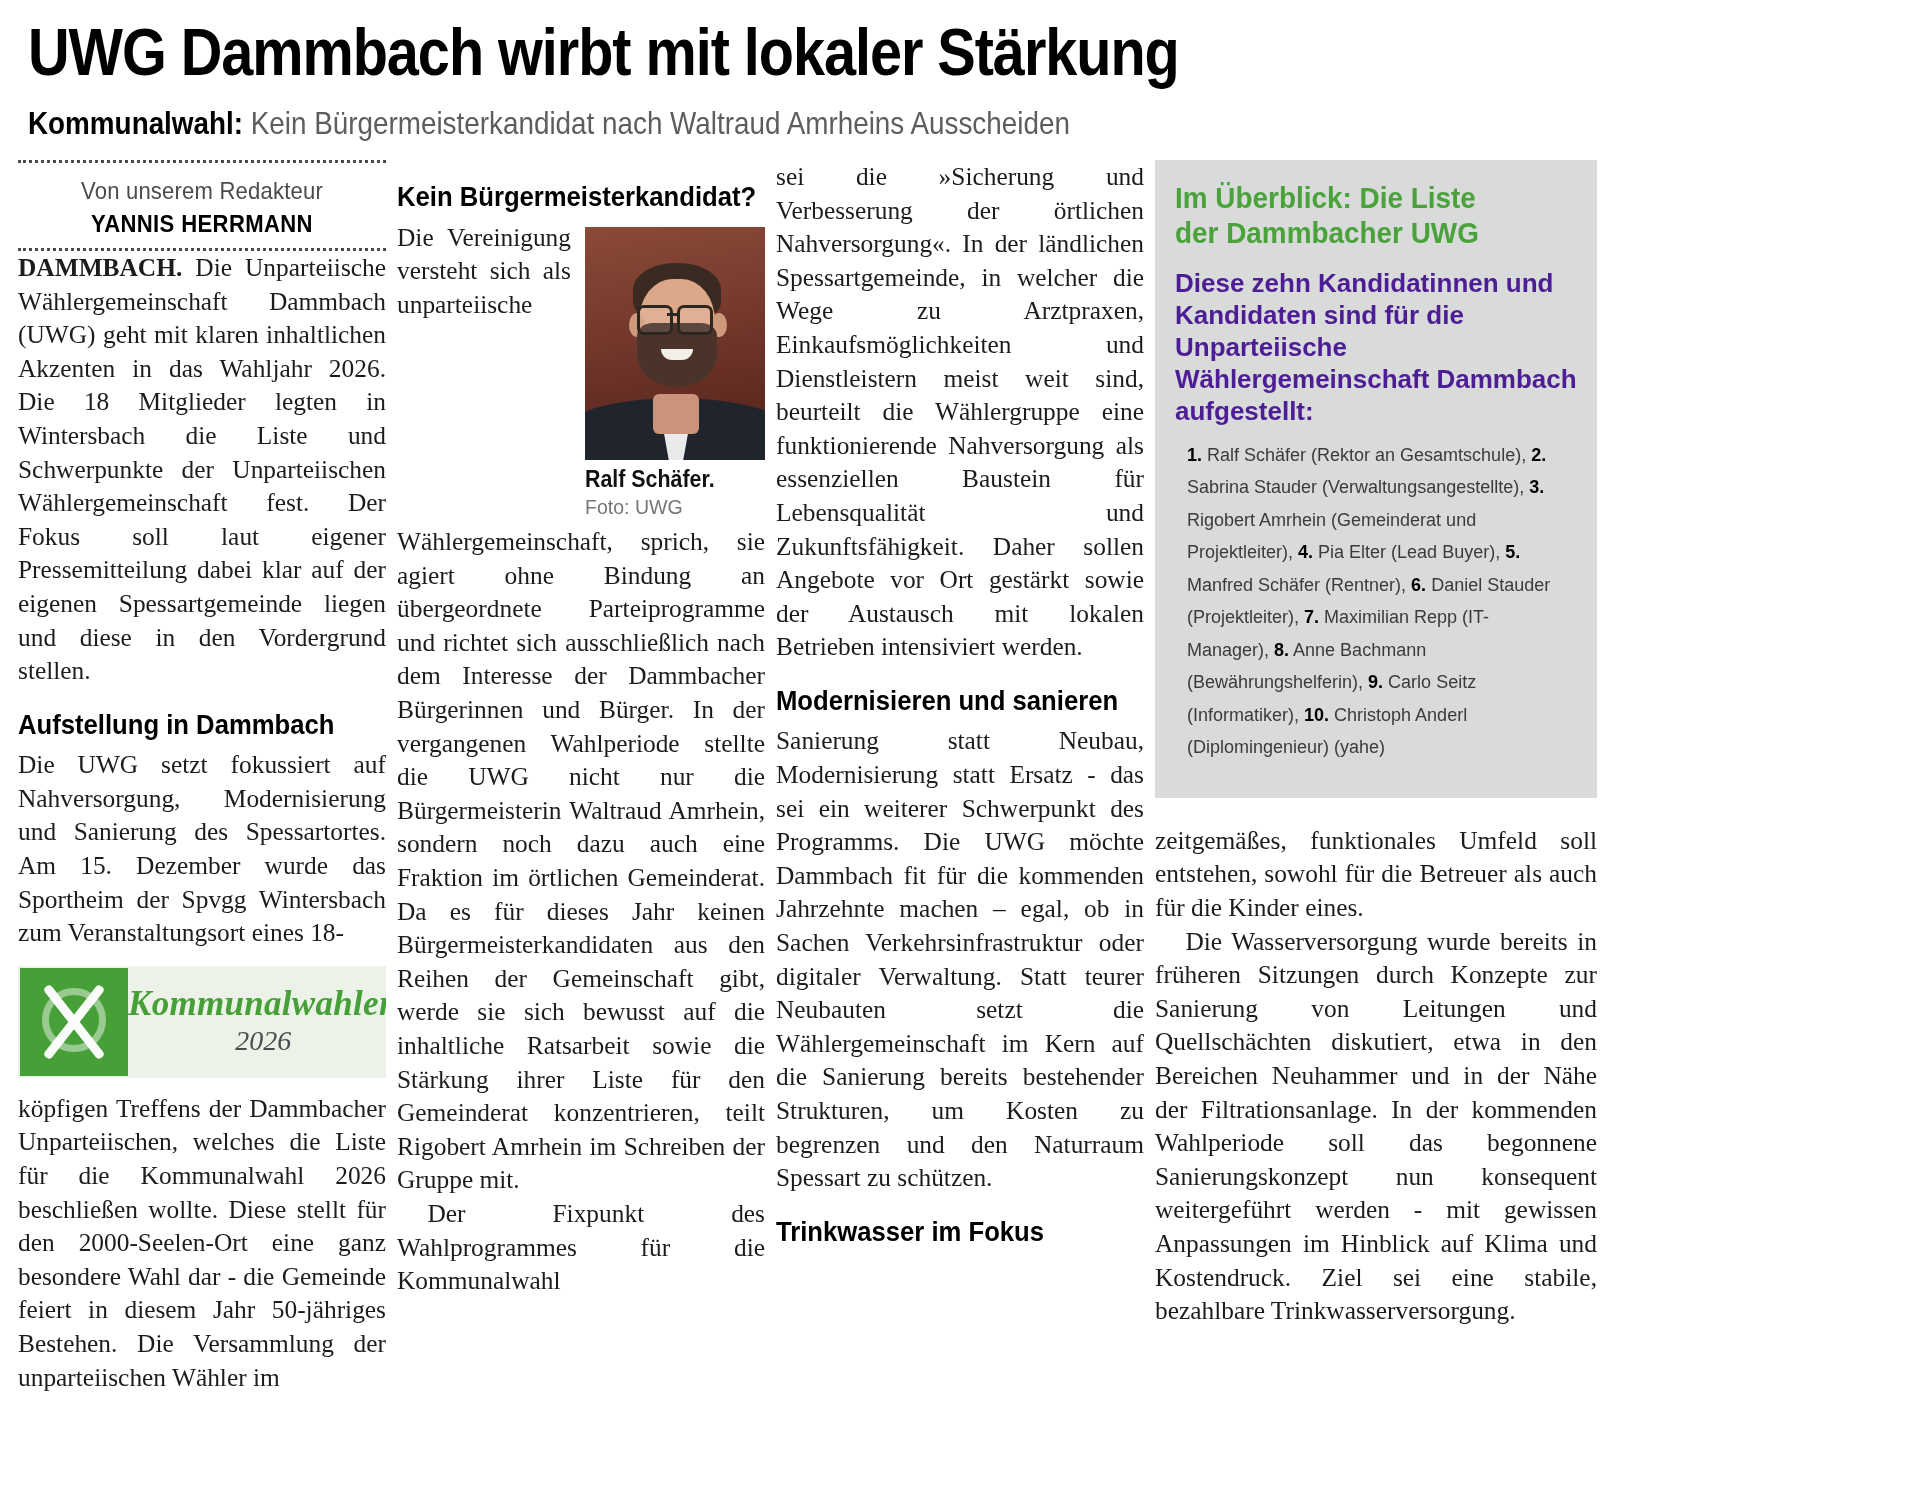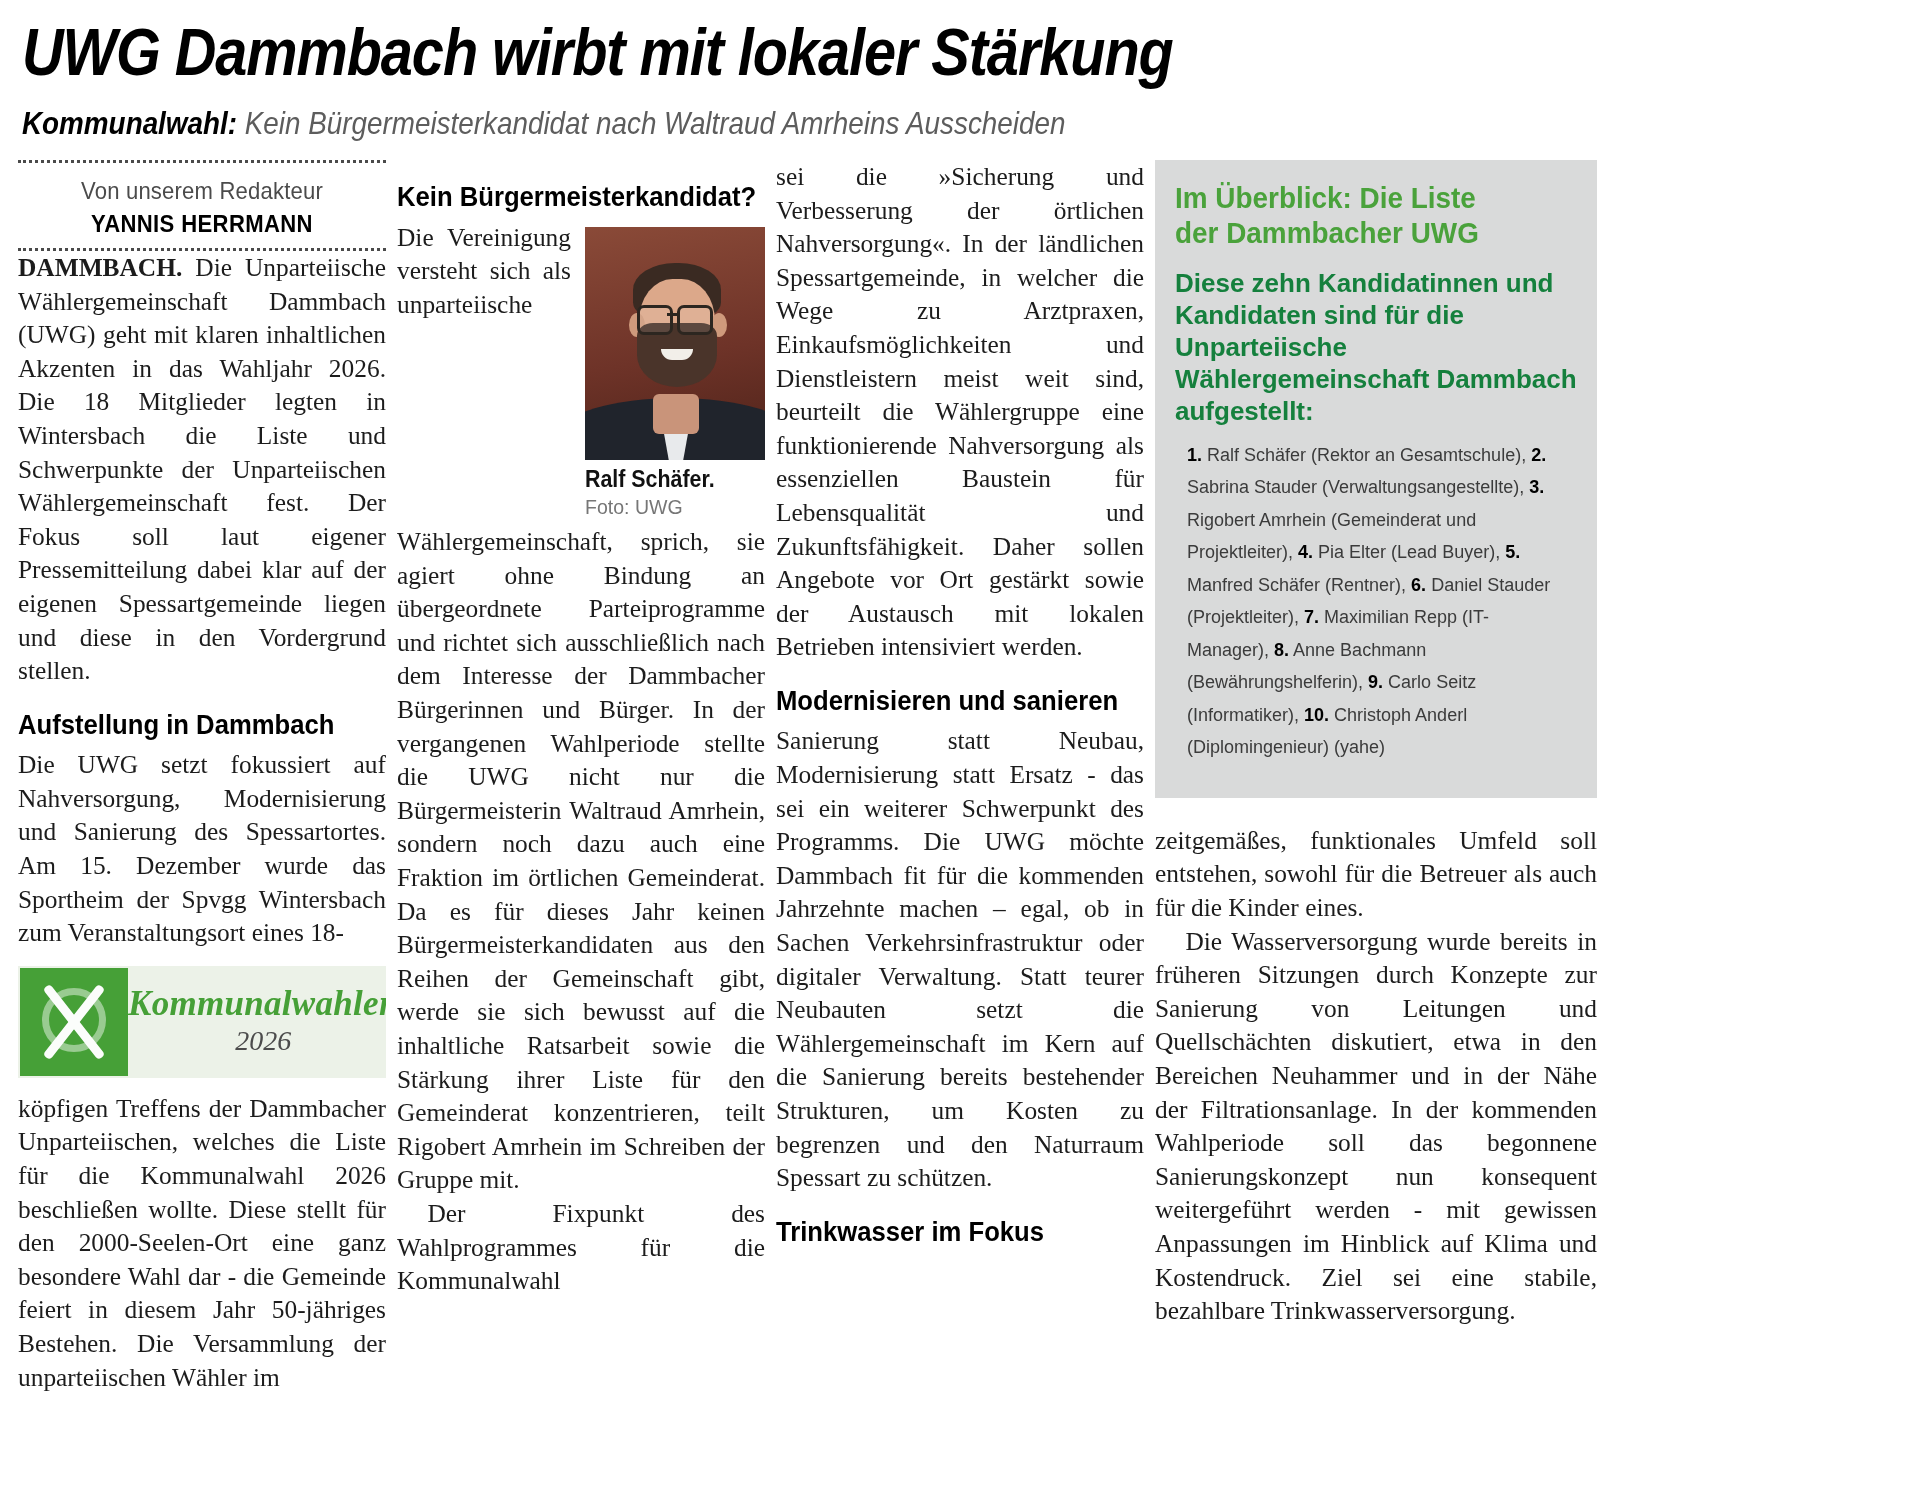--- a/index.html
+++ b/index.html
@@ -11,21 +11,21 @@
     overflow:hidden;
     position:relative;
   }
   .page{
     width:1926px;height:1509px;
     padding:0;box-sizing:border-box;
     position:relative;
   }
 
   
-  .head-zone{padding:8px 22px 0 22px;font-style:italic;}
+  .head-zone{padding:8px 22px 0 28px;}
   .headline{
     font-family:"Liberation Sans", sans-serif;
     font-weight:700;
     font-size:67px;
     line-height:1.0;
     letter-spacing:-1.2px;
     transform:scaleX(0.86);
     transform-origin:left center;
     color:#000;
     margin:10px 0 0 0;
@@ -226,21 +226,21 @@
     color:#4aa23b;
     margin:0 0 16px 0;
     transform:scaleX(.93);
     transform-origin:left center;
   }
   .infobox .lead{
     font-family:"Liberation Sans", sans-serif;
     font-weight:700;
     font-size:26px;
     line-height:32px;
-    color:#15803d;
+    color:#4c1d95;
     margin:0 0 2px 0;
   }
   .infobox .listtext{
     font-family:"Liberation Sans", sans-serif;
     font-size:18px;
     line-height:32.5px;
     color:#3b3b3b;
     margin:12px;
   }
   .infobox .listtext b{color:#000;font-weight:700;}

